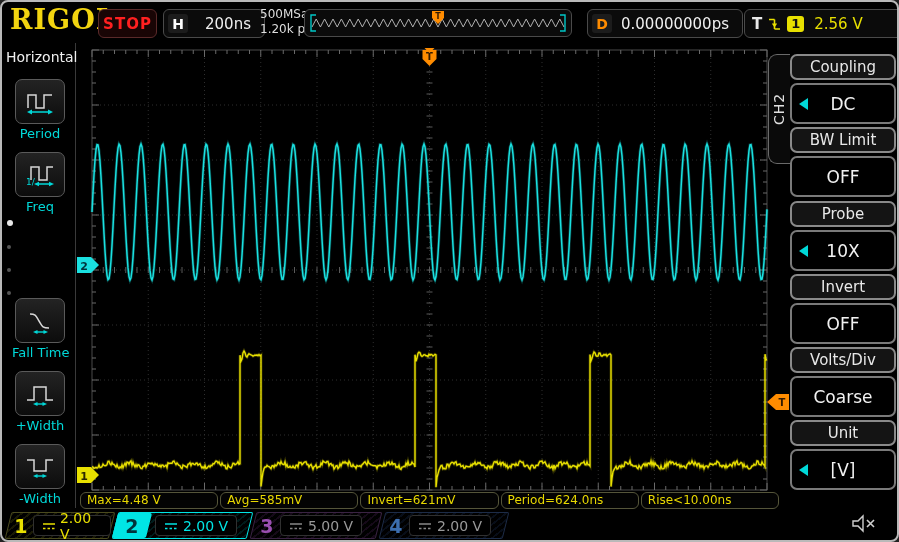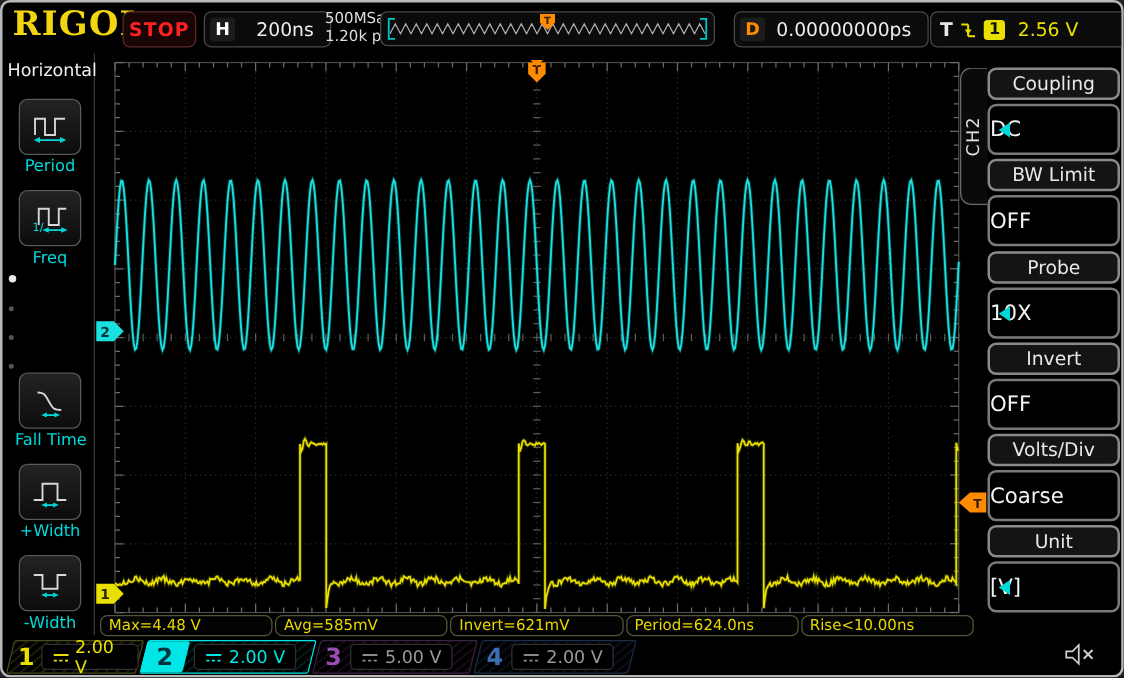--- a/index.html
+++ b/index.html
@@ -34,21 +34,21 @@
   .func-lab{margin-top:2px;font-size:13px;color:#00d8d8;white-space:nowrap;}
   .dot{position:absolute;left:5px;border-radius:50%;}
   
   .ch-tab{left:766px;top:52px;width:21px;height:108px;border:1px solid #6a6a6a;border-right:none;
           border-radius:9px 0 0 9px;background:#0a0a0a;display:flex;align-items:center;justify-content:center;}
   .ch-tab span{transform:rotate(-90deg);color:#e0e0e0;font-size:14px;letter-spacing:1px;white-space:nowrap;}
   .menu-item{position:absolute;left:788px;width:106px;}
   .menu-label{height:22px;border:2px solid #8a8a8a;border-radius:7px;background:#141414;color:#e8e8e8;
               font-size:15px;display:flex;align-items:center;justify-content:center;}
   .menu-value{position:relative;margin-top:3px;height:37px;border:2px solid #7a7a7a;border-radius:7px;background:#000;
-              color:#f2f2f2;font-size:17px;display:flex;align-items:center;justify-content:flex-start;cursor:pointer;}
+              color:#f2f2f2;font-size:17px;display:flex;align-items:center;justify-content:center;cursor:pointer;}
   .arrow-left{position:absolute;left:7px;top:50%;transform:translateY(-50%);width:0;height:0;
               border-top:6px solid transparent;border-bottom:6px solid transparent;border-right:9px solid #00d8d8;}
   .pagedot{position:absolute;left:895px;width:4px;height:4px;border-radius:50%;background:#888;}
   
   .measure-bar{left:78px;top:489px;width:699px;height:18px;display:flex;gap:2px;align-items:center;}
   .meas{flex:1;border:1px solid #55553a;border-radius:6px;background:#030303;color:#e8d800;
         font-size:12px;line-height:15px;padding-left:6px;overflow:hidden;white-space:nowrap;}
   
   .chbar{left:0;top:509px;width:895px;height:29px;}
   .chblock{position:absolute;top:1px;height:25px;transform:skewX(-14deg);border:1px solid #333;

